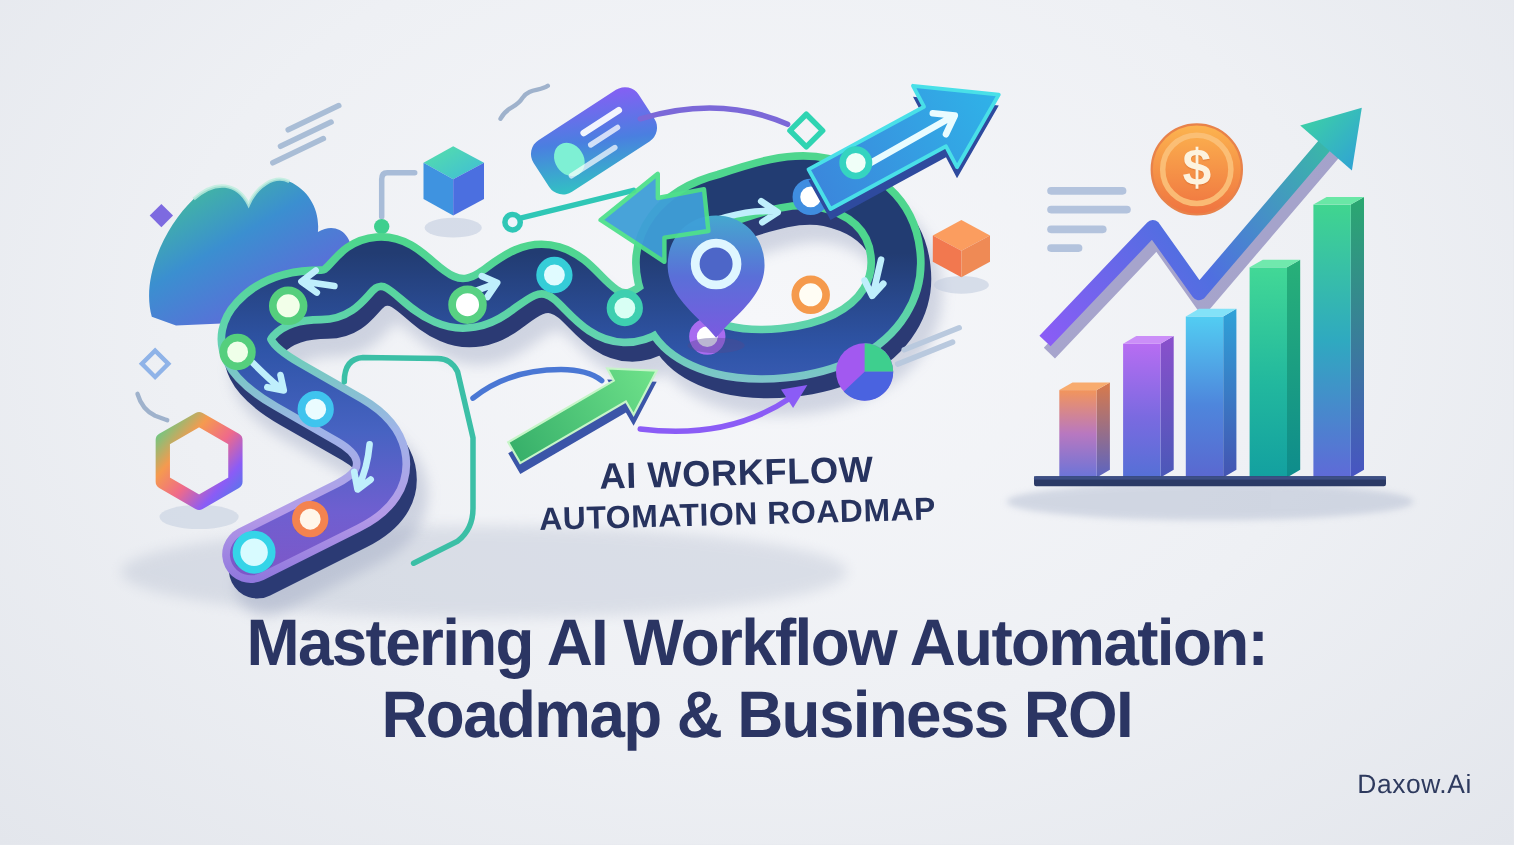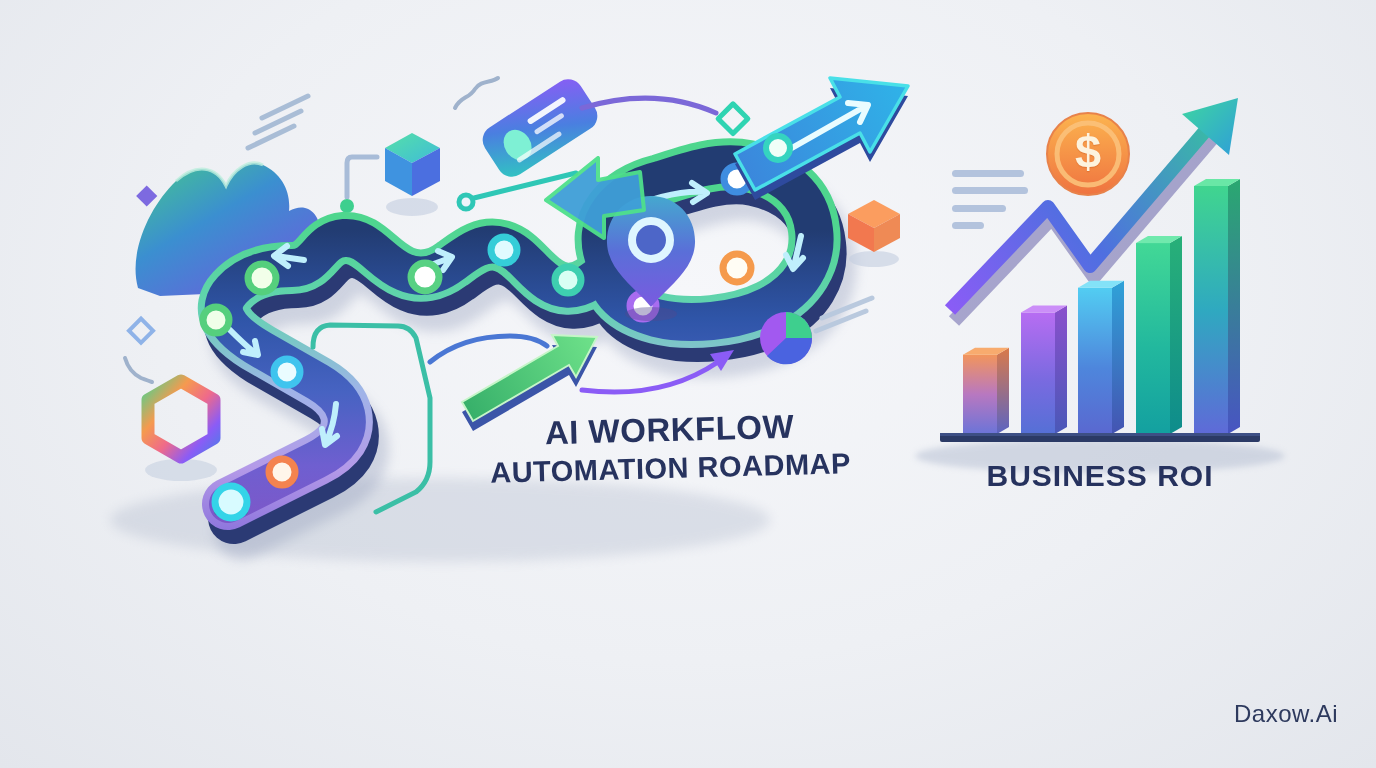--- a/index.html
+++ b/index.html
@@ -345,18 +345,21 @@
   </g>
 </svg>
 
 <div class="caption">
   <div class="l1">AI WORKFLOW</div>
   <div class="l2">AUTOMATION ROADMAP</div>
 </div>
 
 <div class="coin-symbol">$</div>
 
-<div class="roi-label">BUSINESS ROI</div>
-
+
+<div class="main-title">
+  <div class="t1">Mastering AI Workflow Automation:</div>
+  <div class="t2">Roadmap &amp; Business ROI</div>
+</div>
 
 <div class="watermark">Daxow.Ai</div>
 
 </div>
 
 </body></html>

